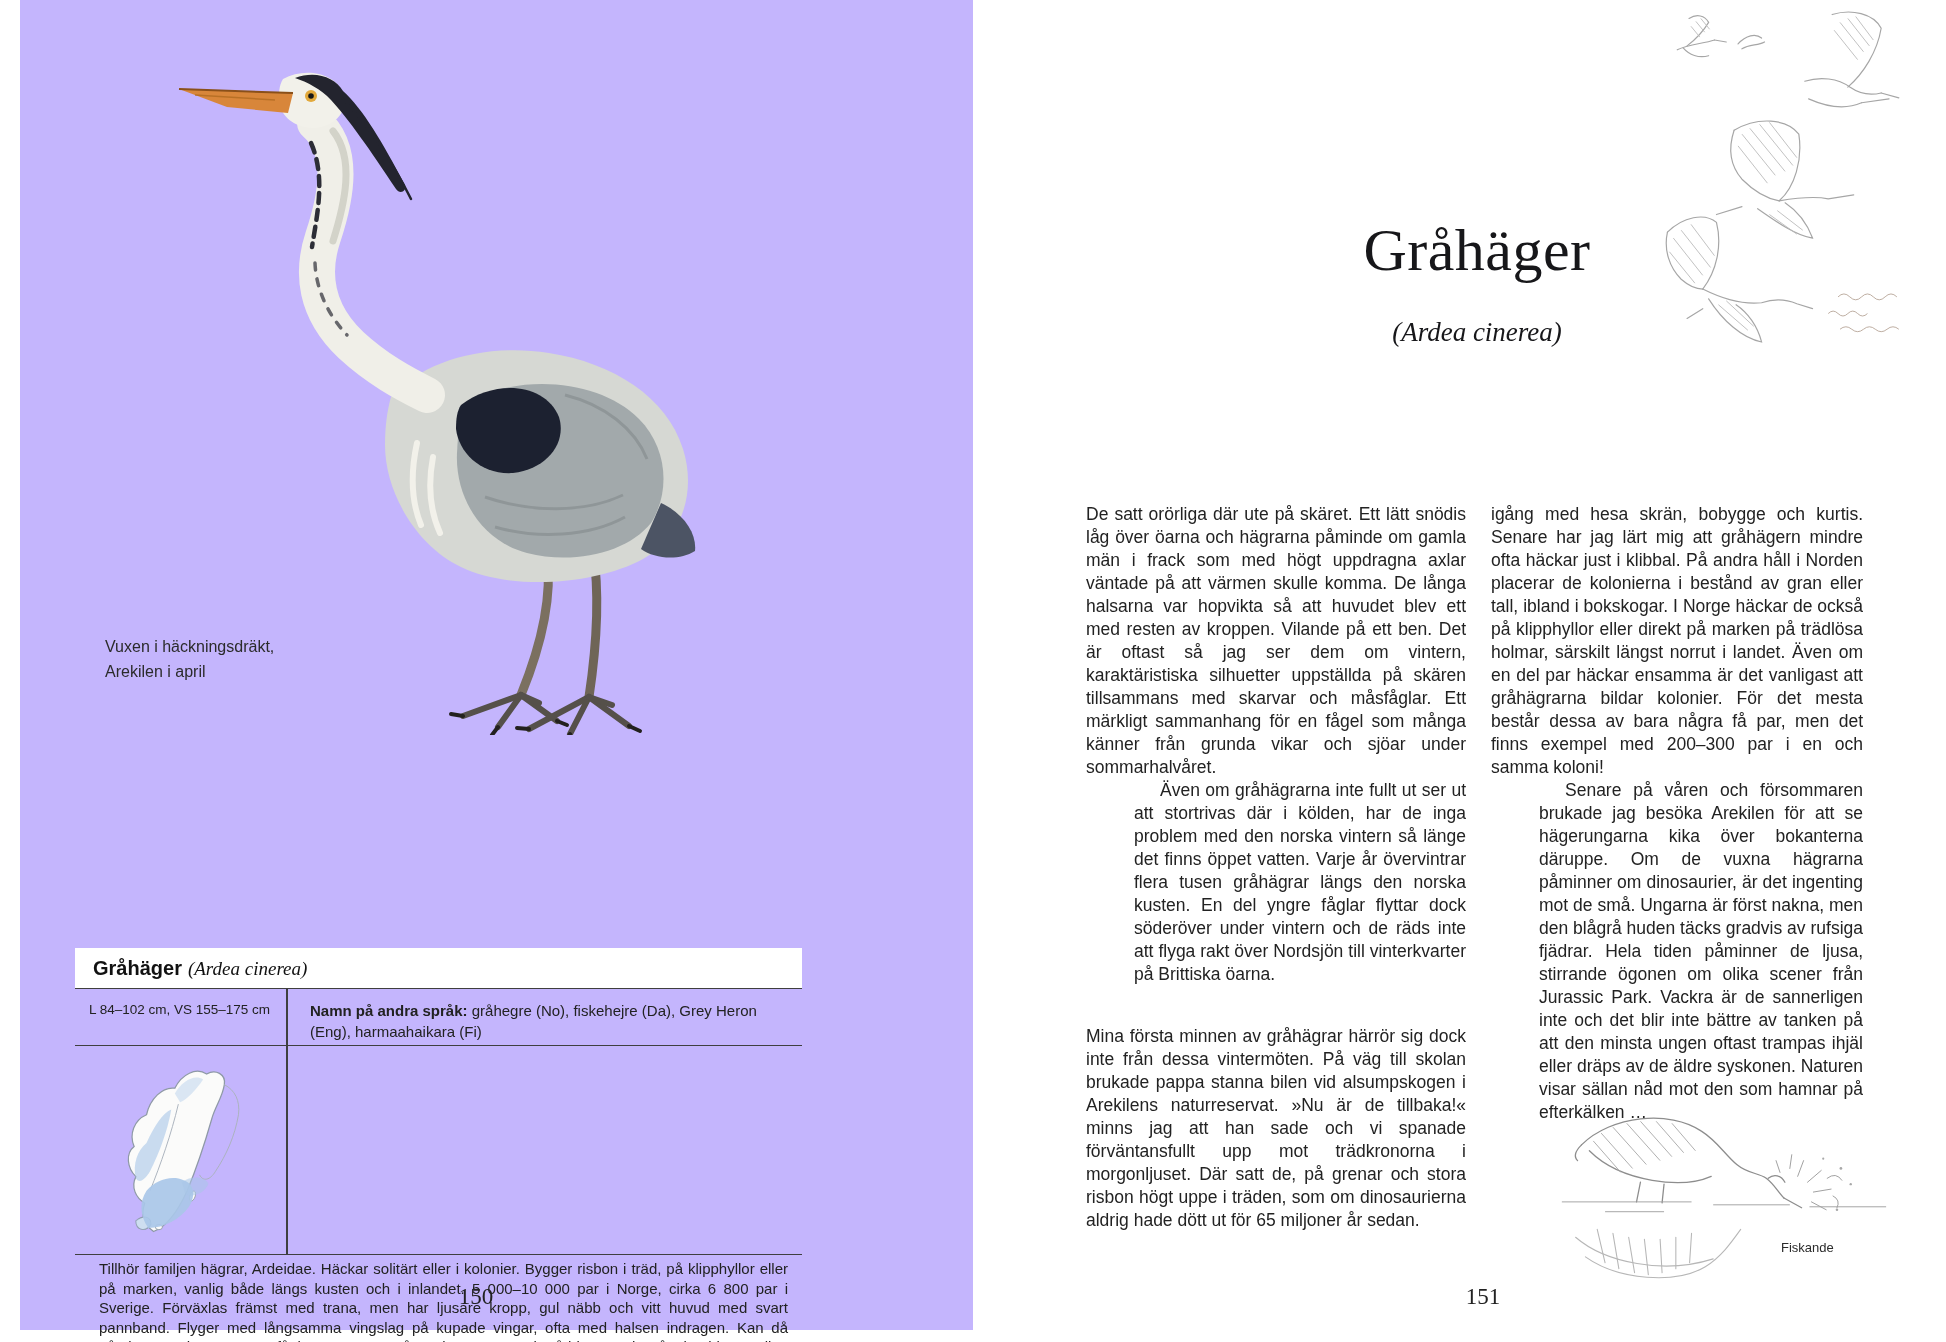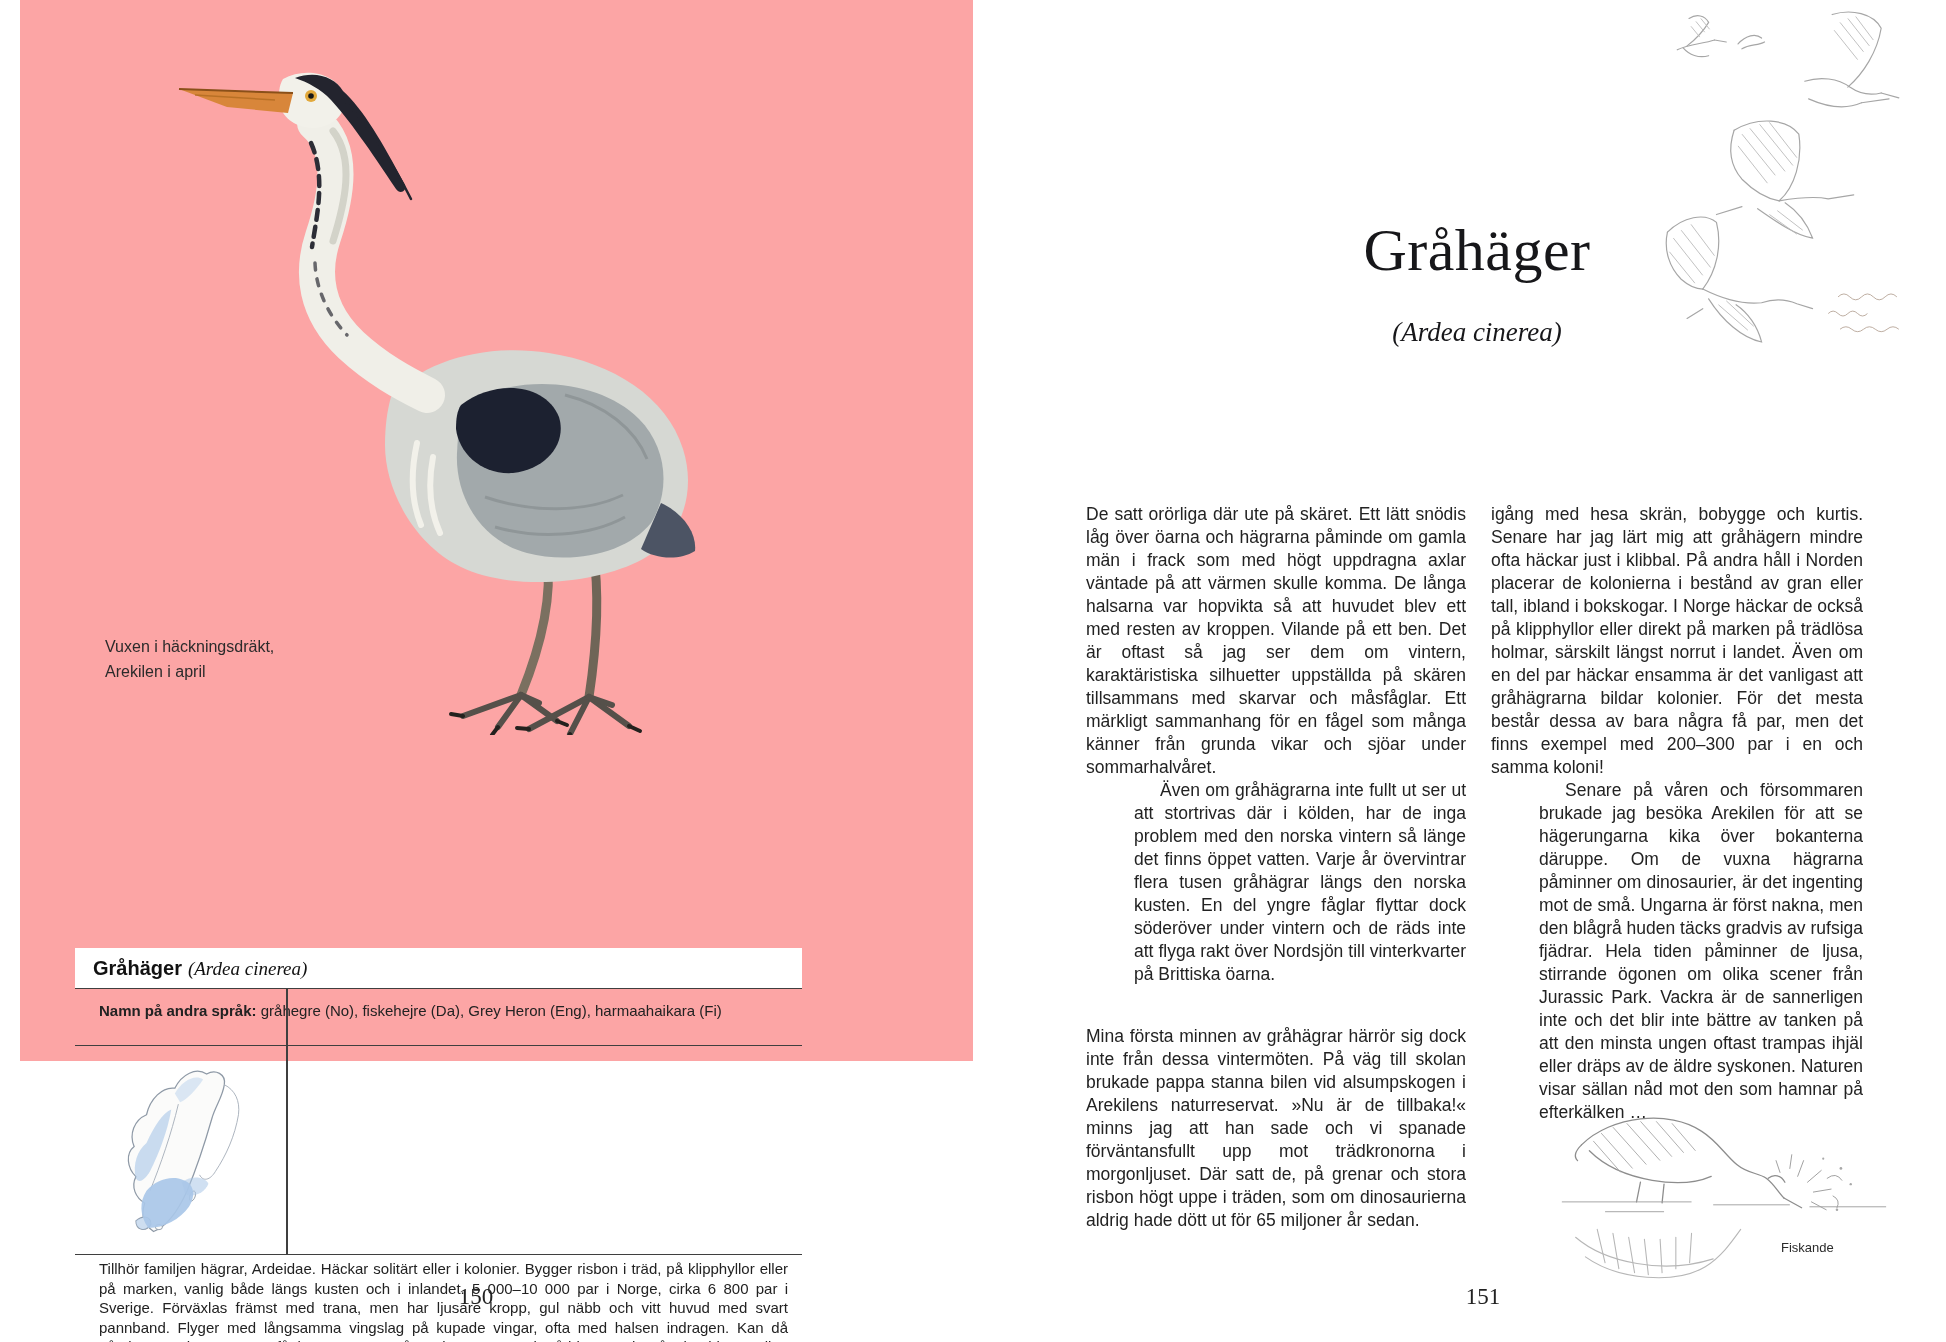--- a/index.html
+++ b/index.html
@@ -1,18 +1,18 @@
 <!DOCTYPE html>
 <html><head>
 <meta charset="utf-8">
 <style>
   html,body{margin:0;padding:0;background:#ffffff;}
   body{width:1946px;height:1342px;position:relative;font-family:"Liberation Sans",sans-serif;color:#1e1e1e;overflow:hidden;}
   .page{position:absolute;top:0;}
-  .left-page{left:20px;width:953px;height:1061px;background:#fca5a5;}
+  .left-page{left:20px;width:953px;height:1330px;background:#c4b5fd;}
   .right-page{left:973px;width:973px;height:1342px;background:#ffffff;}
 
   
   .heron-art{position:absolute;left:145px;top:45px;width:545px;height:690px;}
   .art-caption{position:absolute;left:85px;top:635px;font-size:16px;line-height:1.55;color:#2b2b2b;}
 
   .info-box{position:absolute;left:55px;top:948px;width:727px;}
   .info-box-header{background:#ffffff;height:40px;line-height:40px;padding-left:18px;}
   .info-box-header .sp-title{font-weight:bold;font-size:20px;color:#111;}
   .info-box-header .sp-latin{font-family:"Liberation Serif",serif;font-style:italic;font-size:19px;margin-left:6px;color:#111;}
@@ -113,20 +113,21 @@
     <div>Arekilen i april</div>
   </div>
 
   <div class="info-box">
     <div class="info-box-header">
       <span class="sp-title">Gråhäger</span><span class="sp-latin">(Ardea cinerea)</span>
     </div>
     <div class="info-table">
       <div class="info-vline"></div>
       <div class="info-row1">
+        <div class="cell-meas">L 84–102 cm, VS 155–175 cm</div>
         <div class="cell-names"><b>Namn på andra språk:</b><span> gråhegre (No), fiskehejre (Da), Grey Heron (Eng), harmaahaikara (Fi)</span></div>
       </div>
       <div class="info-row2">
         <div class="cell-map">
 
           <svg width="168" height="190" viewBox="0 0 190 210">
             <path d="M64,196 C52,188 50,176 54,164 C44,158 38,146 44,134 C34,124 32,108 42,100 C36,86 42,70 56,64 C60,46 74,32 88,34 C96,18 112,10 124,18 C134,12 146,18 144,30 C142,44 134,54 130,68 C122,96 112,126 102,150 C92,172 80,190 64,196 Z" fill="#fbfbfa" stroke="#8e99a6" stroke-width="1.4"></path>
             <path d="M144,30 C156,36 162,48 160,64 C156,88 146,110 134,128 C128,138 120,140 116,132" fill="none" stroke="#aab3bd" stroke-width="1.1"></path>
             <path d="M60,150 C72,120 84,86 92,52" fill="none" stroke="#aab3bd" stroke-width="1.1"></path>
             <path d="M44,184 C52,177 61,179 61,188 C55,197 44,195 44,184 Z" fill="#fbfbfa" stroke="#8e99a6" stroke-width="1.2"></path>

